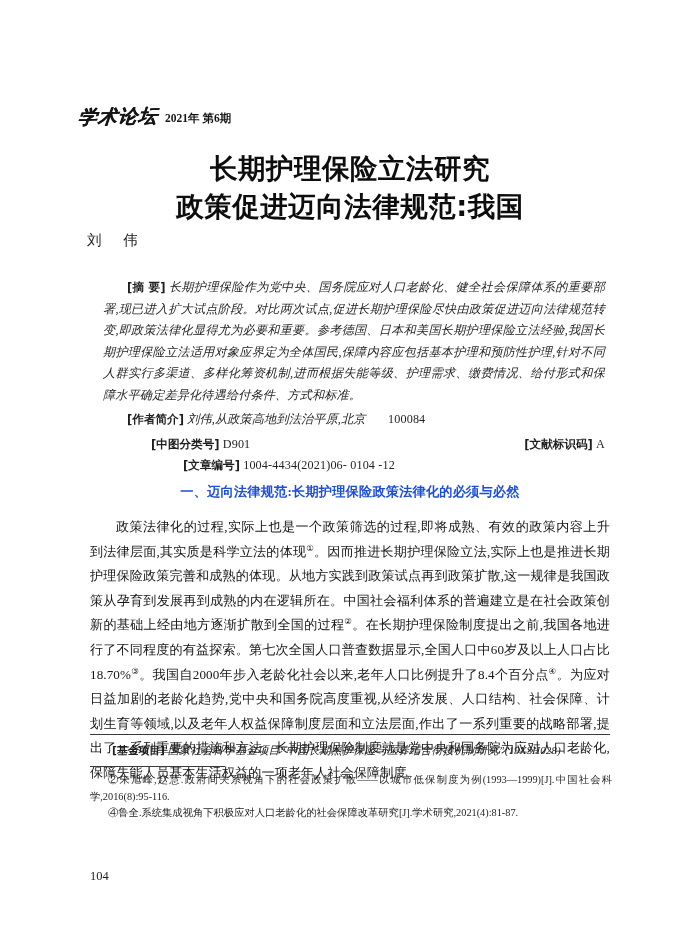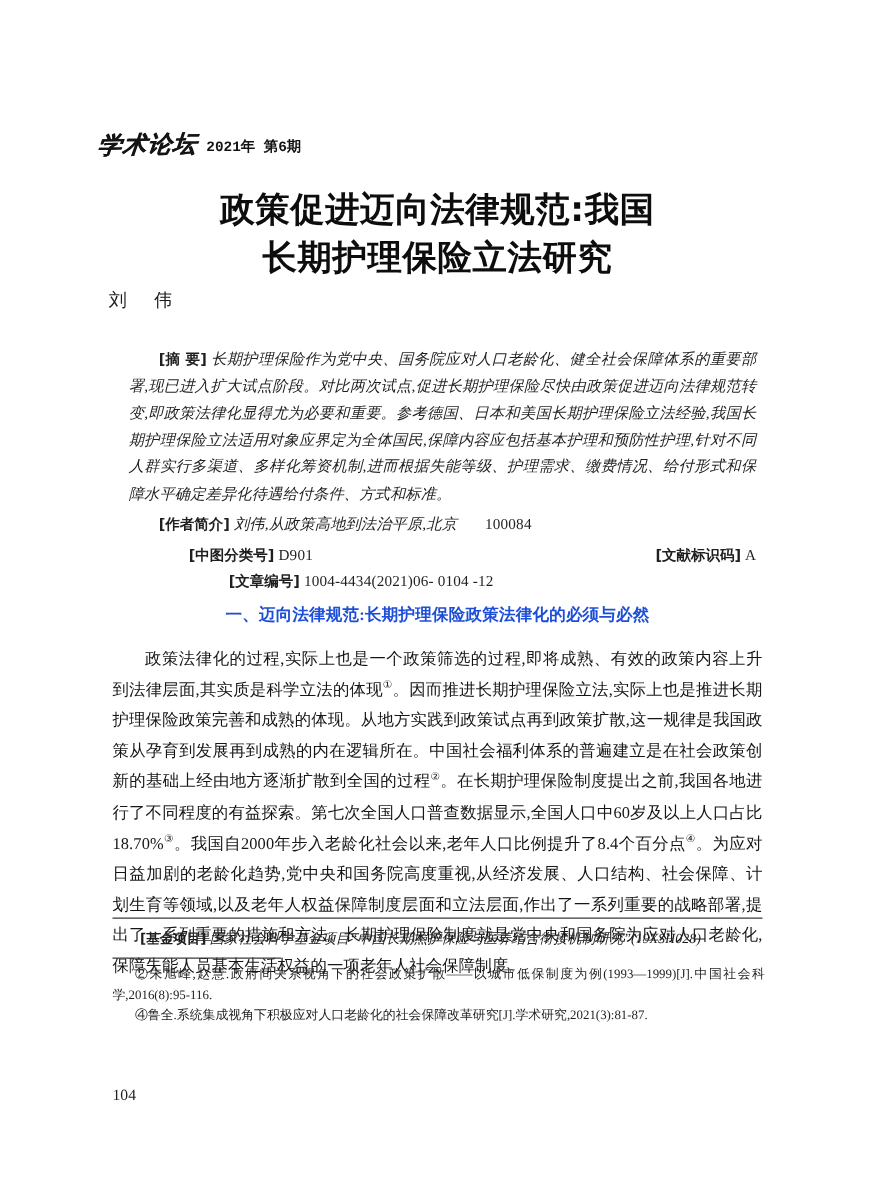--- a/index.html
+++ b/index.html
@@ -37,21 +37,21 @@
     font-size: 19px;
     font-weight: bold;
     font-style: italic;
     letter-spacing: 1px;
     color: #141414;
     transform: skewX(-7deg) rotate(-1.2deg);
     line-height: 1;
     text-shadow: 0.4px 0 0 #111;
   }
   .issue-line {
-    font-family: Liberation Mono, monospace;
+    font-family: Liberation Serif, serif;
     font-size: 11.5px;
     font-weight: bold;
     color: #141414;
     line-height: 1;
     padding-bottom: 1px;
     margin-top: 35px;
   }
 
   
   .article-title {
@@ -224,22 +224,22 @@
 <body>
 
 <div class="page">
 
   <div class="masthead">
     <span class="journal-logo">学术论坛</span>
     <span class="issue-line">2021年 第6期</span>
   </div>
 
   <h1 class="article-title">
+    <span class="tline">长期护理保险立法研究</span>
     <span class="tline">政策促进迈向法律规范:我国</span>
-    <span class="tline">长期护理保险立法研究</span>
   </h1>
 
   <div class="author">刘 伟</div>
 
   <div class="meta-block">
 
     <div class="abstract">
       <span class="lbl">[摘 要]</span>
       <span>长期护理保险作为党中央、国务院应对人口老龄化、健全社会保障体系的重要部署,现已进入扩大试点阶段。对比两次试点,促进长期护理保险尽快由政策促进迈向法律规范转变,即政策法律化显得尤为必要和重要。参考德国、日本和美国长期护理保险立法经验,我国长期护理保险立法适用对象应界定为全体国民,保障内容应包括基本护理和预防性护理,针对不同人群实行多渠道、多样化筹资机制,进而根据失能等级、护理需求、缴费情况、给付形式和保障水平确定差异化待遇给付条件、方式和标准。</span>
     </div>
@@ -279,18 +279,18 @@
 
   <div class="fund-note">
     <span class="lbl">[基金项目]</span>
     <span>国家社会科学基金项目“中国长期照护保险与医养结合衔接机制研究”(19XSH028)</span>
   </div>
 
   <div class="rule-short"></div>
 
   <div class="footnotes">
     <p class="fn-item">②朱旭峰,赵慧.政府间关系视角下的社会政策扩散——以城市低保制度为例(1993—1999)[J].中国社会科学,2016(8):95-116.</p>
-    <p class="fn-item">④鲁全.系统集成视角下积极应对人口老龄化的社会保障改革研究[J].学术研究,2021(3):81-87.</p>
+    <p class="fn-item">④鲁全.系统集成视角下积极应对人口老龄化的社会保障改革研究[J].学术研究,2021(4):81-87.</p>
   </div>
 
   <div class="page-number">104</div>
 
 </div>
 
 </body></html>

